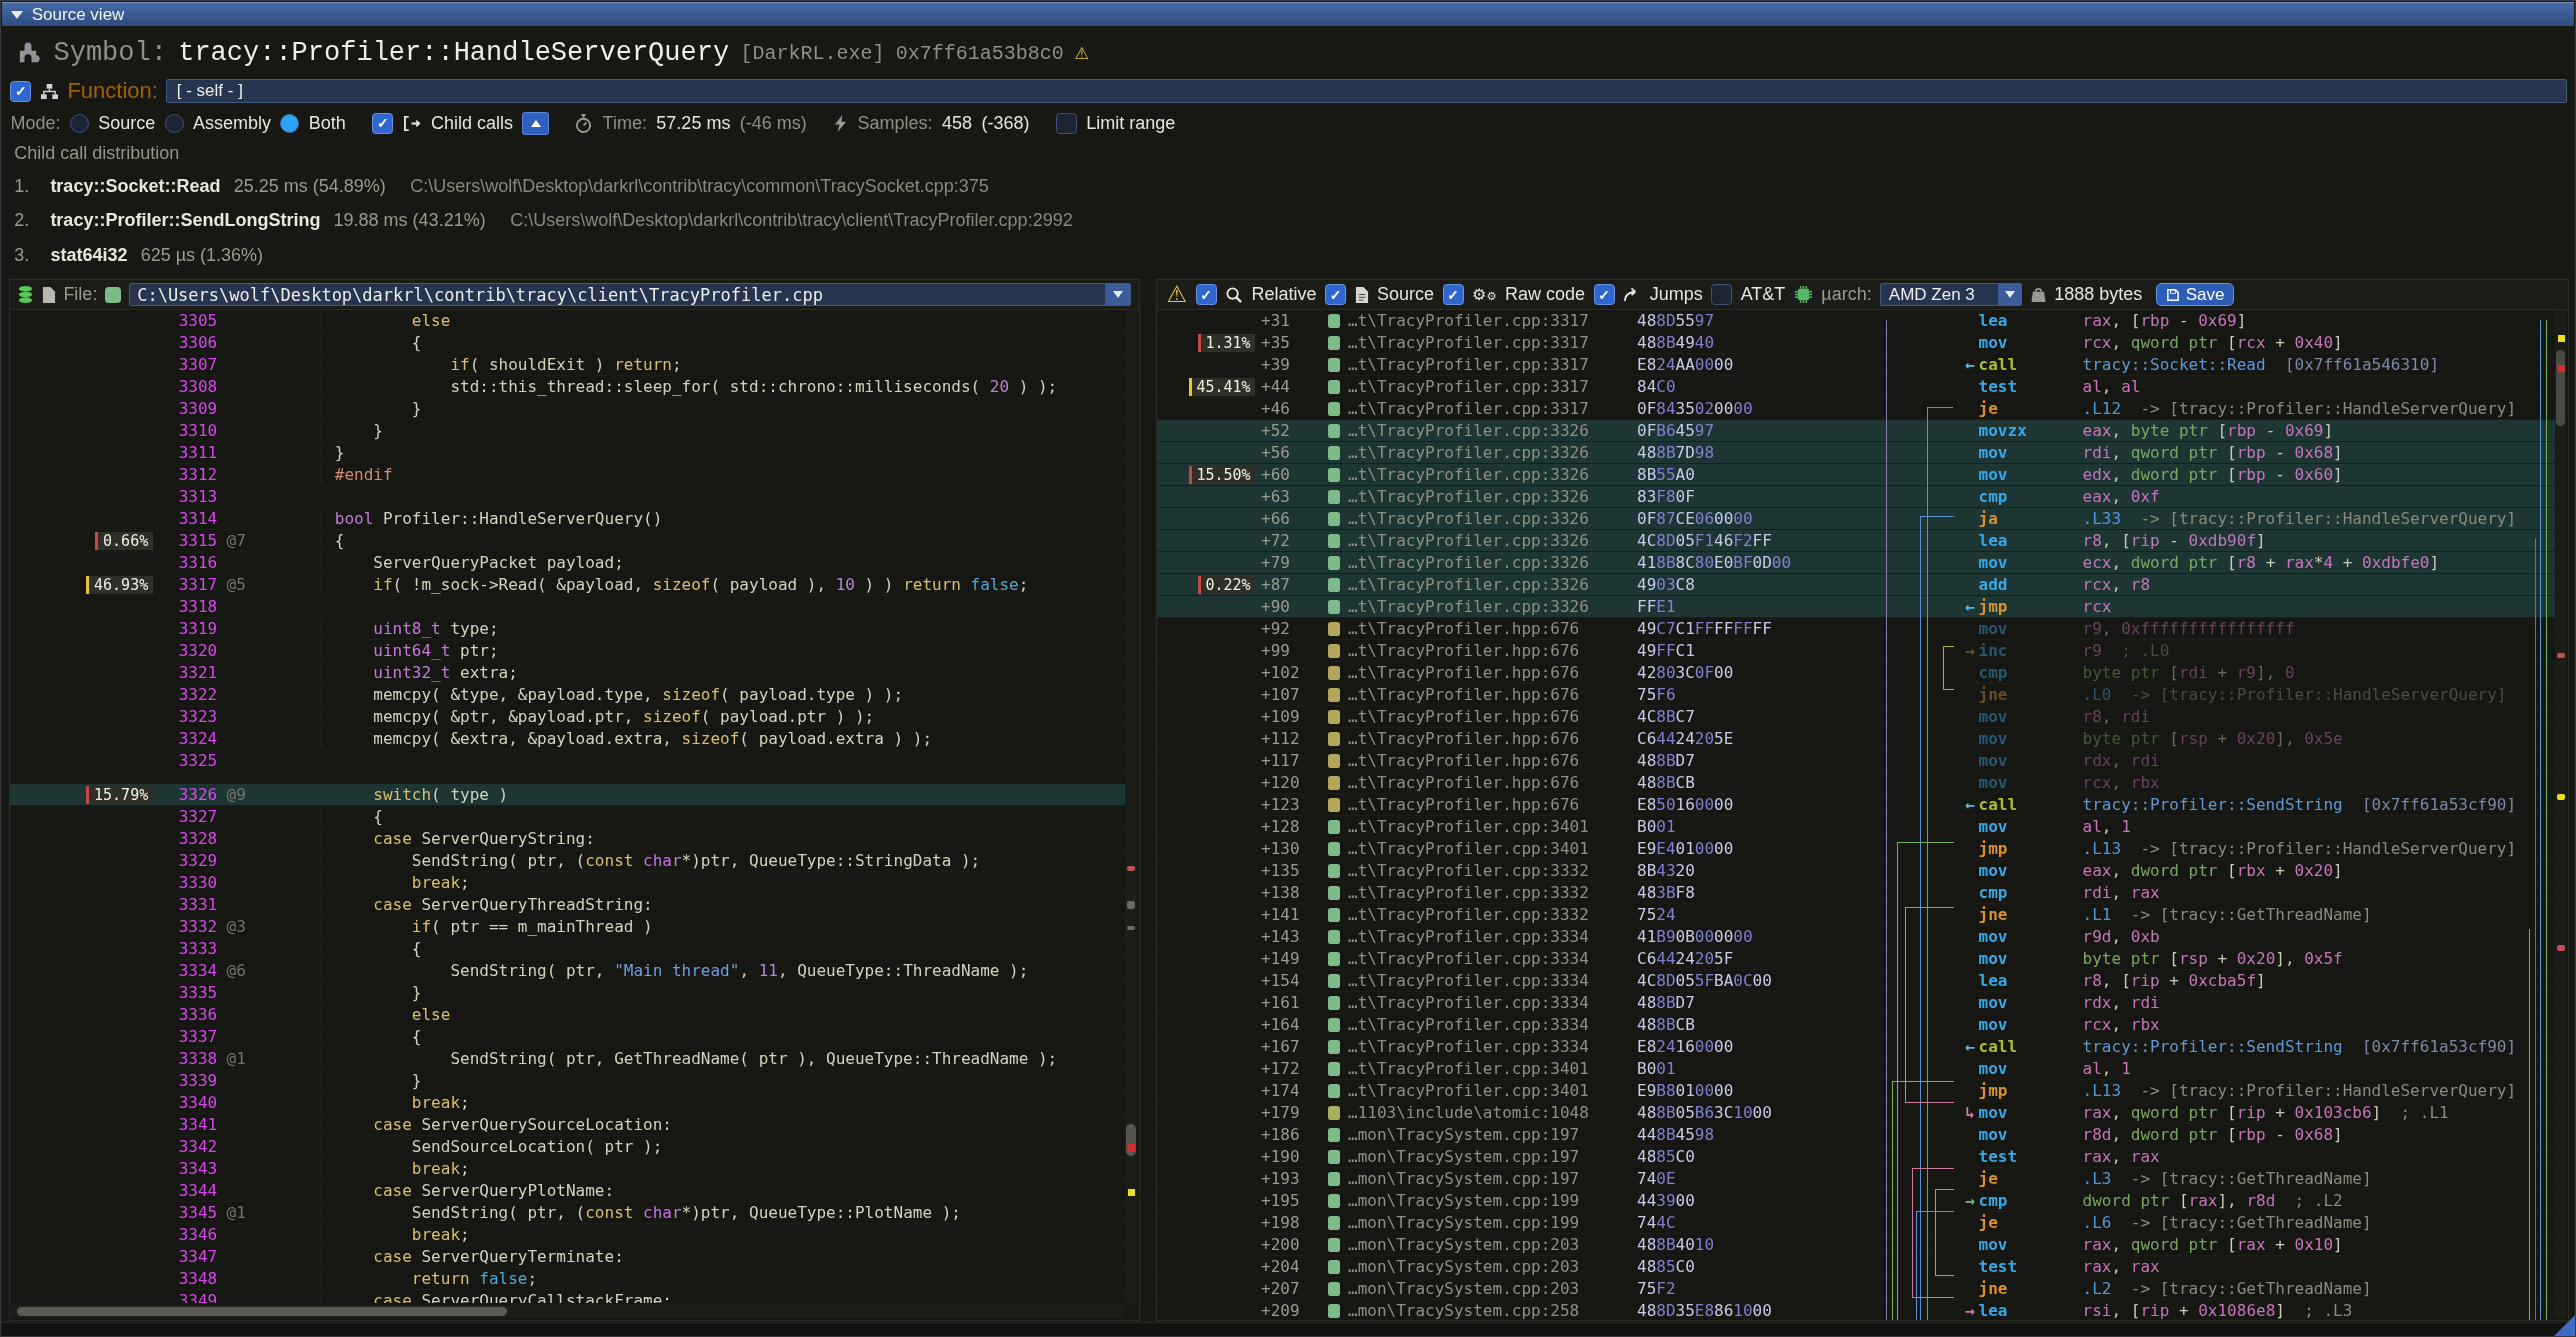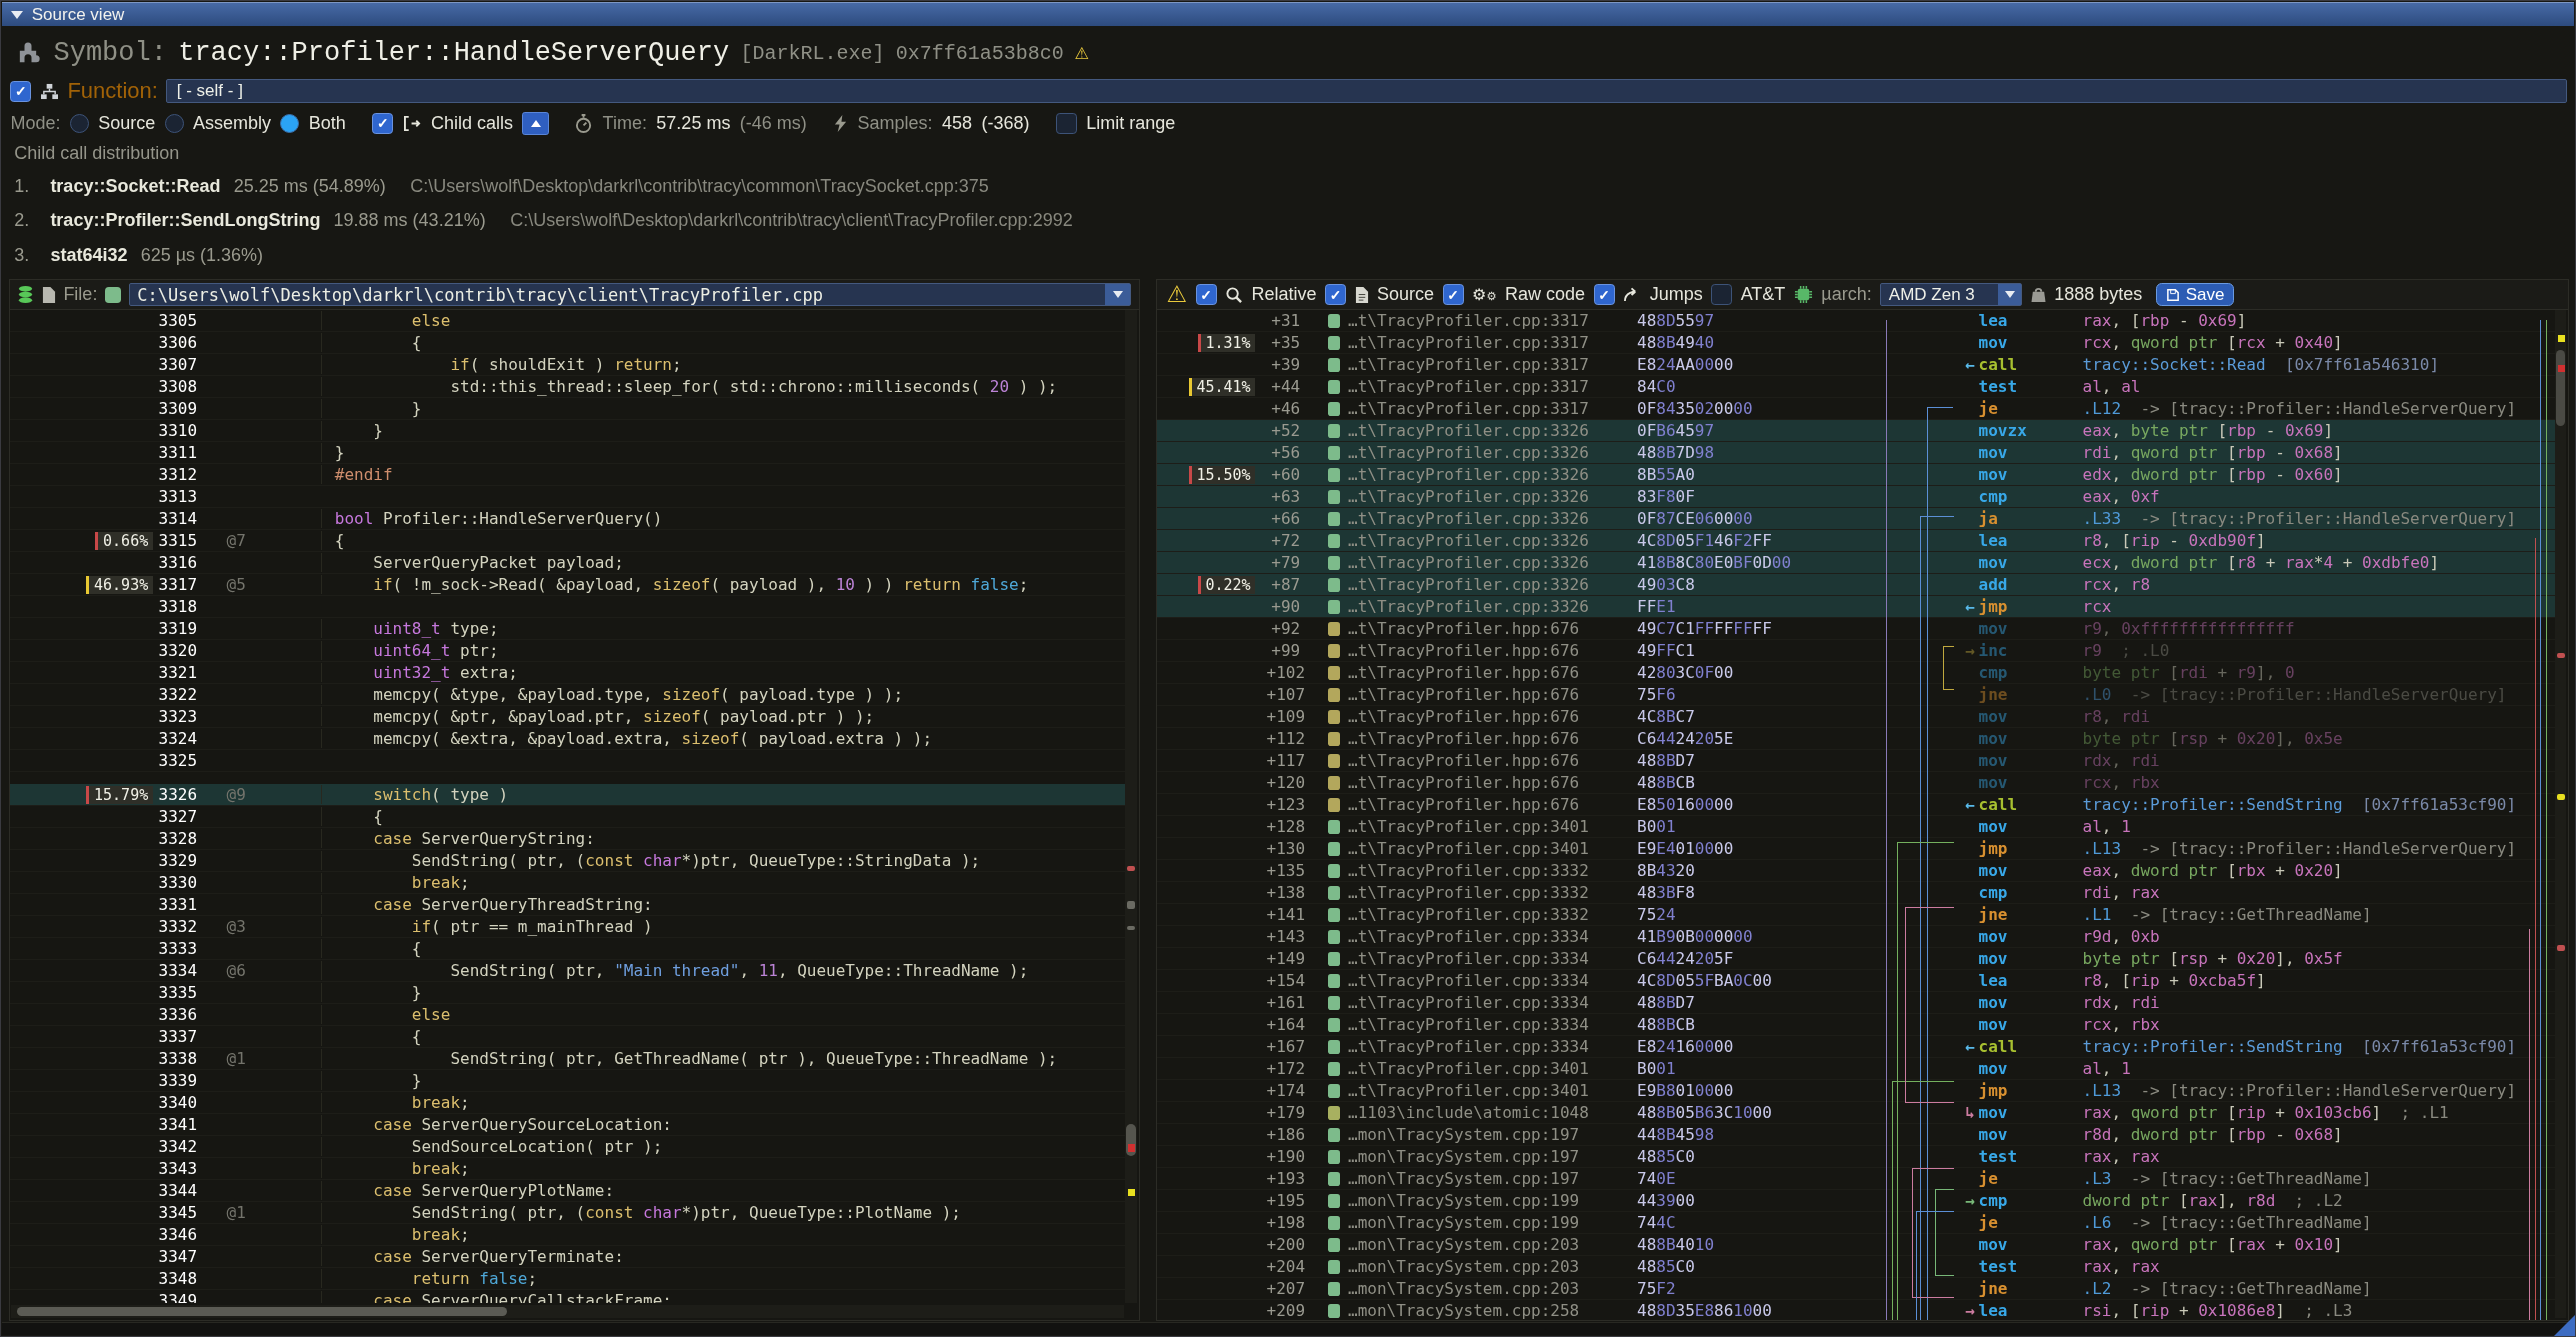--- a/index.html
+++ b/index.html
@@ -68,21 +68,21 @@
   #srcrows { position:absolute; left:0; top:30px; right:13.2px; bottom:17px; overflow:hidden;
     font-family:"DejaVu Sans Mono",monospace; font-size:16px; }
   .srow { display:grid; grid-template-columns:149px 68px 94px 1fr; height:22px; align-items:center;
     border-bottom:0.9px solid #1d1d18; }
   .srow.hl { background:#1d3634;margin-top:12px; }
   .s-pct { text-align:right; padding-right:5.7px; }
   .pctchip { display:inline-block; background:#2f2f28; color:#f0f0e6; font-size:15px; line-height:18px;
     padding:0 4.7px; border-left:3.8px solid transparent; }
   .pctchip.red { border-left-color:#c84848; }
   .pctchip.yel { border-left-color:#e8c832; }
-  .s-num { color:#ffffff; padding-right:9.4px; }
+  .s-num { text-align:right; color:#d946ef; padding-right:9.4px; }
   .s-anno { color:#74746c; }
   .s-code { border-left:0.9px solid #28281f; padding-left:13.2px; white-space:pre; color:#d3d3bf; }
   .k { color:#dcbf6e; } .t { color:#c678dd; } .n { color:#bb83d6; } .s { color:#6f9fdf; }
   .f { color:#4fa8d8; } .pp { color:#cf8e6d; }
 
   
   .vscroll { position:absolute; top:30px; right:1.9px; width:11.3px; bottom:17px; background:#1d1d18; }
   #asmpane .vscroll { top:30px; bottom:1.9px; }
   .vmark { position:absolute; left:1.9px; width:7.6px; height:5.7px; }
   .vthumb { position:absolute; left:0.9px; width:9.4px; background:#55554e; border-radius:4.7px; }
@@ -100,21 +100,21 @@
     display:flex; align-items:center; gap:5.7px; padding:0 8.5px; color:#fff; font-size:17px; }
 
   
   #asmrows { position:absolute; left:0; top:30px; right:13.2px; bottom:0; overflow:hidden;
     font-family:"DejaVu Sans Mono",monospace; font-size:16px; }
   .arow { display:grid; grid-template-columns:104px 59px 28px 289px 247px 70px 24.6px 104px 1fr;
     height:22px; align-items:center; border-bottom:0.9px solid #1d1d18; position:relative; }
   .arow.hl { background:#1d3634; }
   .arow.dimr .a-mn, .arow.dimr .a-ops, .arow.dimr .a-pre { opacity:.45; }
   .a-pct { text-align:right; padding-right:5.7px; }
-  .a-off { text-align:center; color:#9a9a90; padding-right:9.4px; }
+  .a-off { text-align:left; color:#9a9a90; padding-right:9.4px; }
   .a-ico { display:flex; justify-content:center; }
   .fico { width:12.3px; height:14px; border-radius:2.8px; }
   .fico.g { background:#7dbb8b; } .fico.t { background:#b3a75c; } .fico.o { background:#a8b060; }
   .a-loc { color:#8f8f85; white-space:pre; overflow:hidden; }
   .a-bytes { white-space:pre; }
   .b1 { color:#c9c9ea; } .b2 { color:#8080cf; }
   .a-pre { text-align:right; padding-right:3.8px; font-weight:bold; }
   .a-mn { font-weight:bold; }
   .m-op { color:#38a8e8; } .m-call { color:#a8c030; } .m-jmp { color:#d89030; }
   .a-ops { white-space:pre; color:#c9c9b8; overflow:hidden; }

